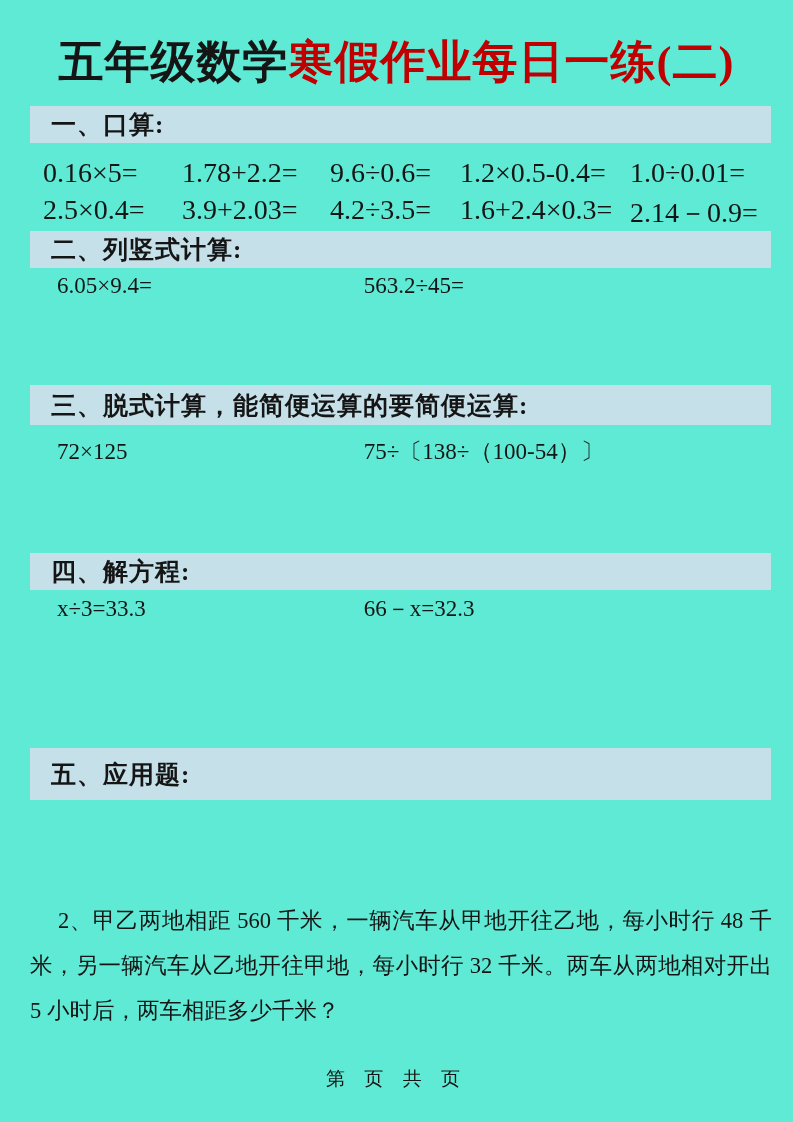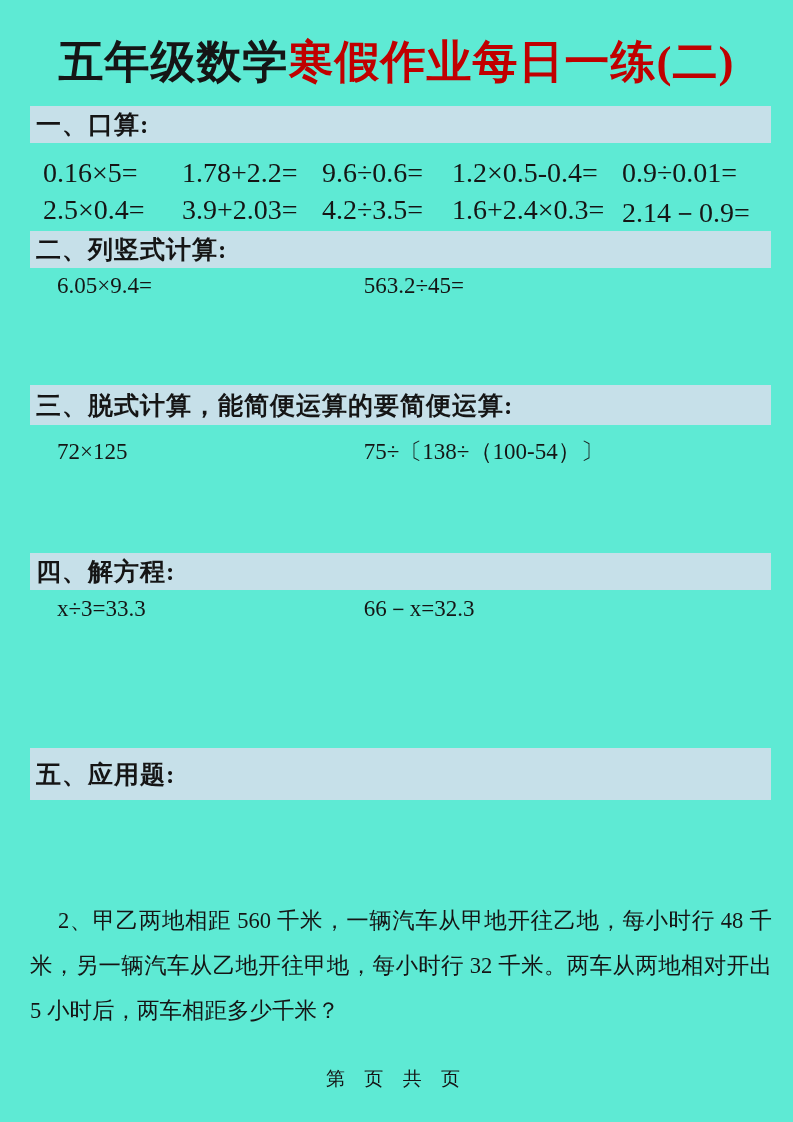--- a/index.html
+++ b/index.html
@@ -16,32 +16,32 @@
     position:absolute;top:32px;left:0;width:100%;
     margin:0;text-align:center;
     font-size:45px;font-weight:900;letter-spacing:1px;
     white-space:nowrap;
   }
   .t-red{color:#c00000;}
   .band{
     position:absolute;left:30px;width:741px;height:37px;
     background:#c6e0e9;
     display:flex;align-items:center;
-    padding-left:6px;box-sizing:border-box;
+    padding-left:21px;box-sizing:border-box;
     font-size:25px;font-weight:bold;
     letter-spacing:1px;
   }
   .oral-row{
     position:absolute;left:43px;width:735px;
     display:flex;
     font-size:28px;white-space:nowrap;
   }
   .oral-row .c0{width:139px;}
   .oral-row .c1{width:140px;font-family:Liberation Serif, serif;}
-  .oral-row .c2{width:130px;}
+  .oral-row .c2{width:130px;margin-left:8px;}
   .oral-row .c3{width:170px;}
   .pair{
     position:absolute;left:57px;width:716px;
     font-size:23px;white-space:nowrap;
   }
   .pair .col1{display:inline-block;width:301px;}
   .word{
     position:absolute;left:30px;width:742px;
     margin:0;
     font-size:22.5px;line-height:45px;
@@ -63,21 +63,21 @@
   <h1 class="title"><span class="t-black">五年级数学</span><span class="t-red">寒假作业每日一练(二)</span></h1>
 
   <div class="band" style="top:106px">
     <span>一、口算:</span>
   </div>
   <div class="oral-row" style="top:157px">
     <span class="c0">0.16×5=</span>
     <span class="c1">1.78+2.2=</span>
     <span class="c2">9.6÷0.6=</span>
     <span class="c3">1.2×0.5-0.4=</span>
-    <span class="c4">0.9÷0.01=</span>
+    <span class="c4">1.0÷0.01=</span>
   </div>
   <div class="oral-row" style="top:194px">
     <span class="c0">2.5×0.4=</span>
     <span class="c1">3.9+2.03=</span>
     <span class="c2">4.2÷3.5=</span>
     <span class="c3">1.6+2.4×0.3=</span>
     <span class="c4">2.14－0.9=</span>
   </div>
 
   <div class="band" style="top:231px">

